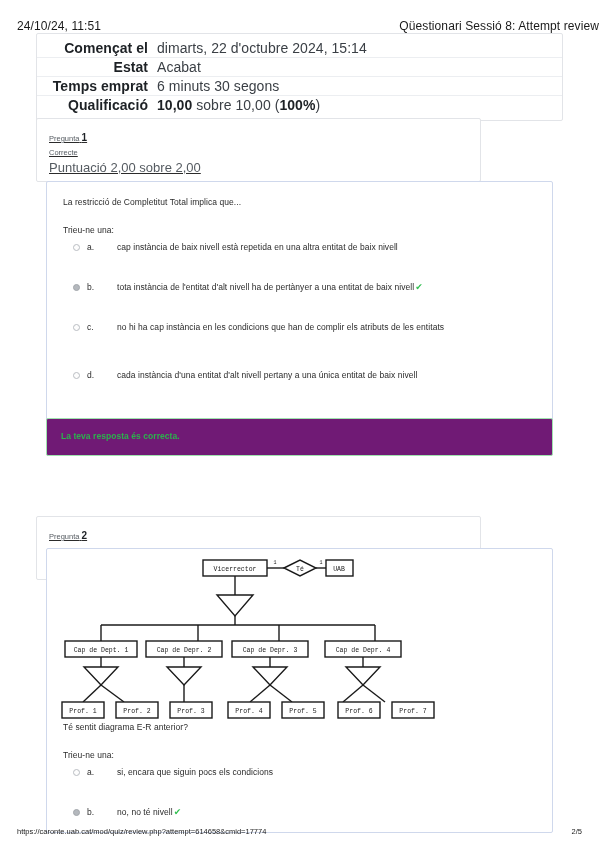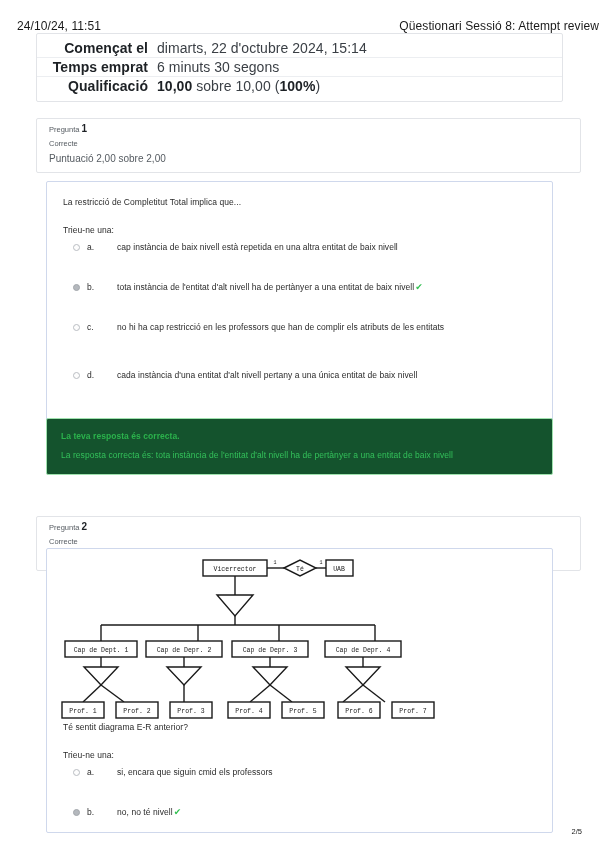--- a/index.html
+++ b/index.html
@@ -46,28 +46,28 @@
   .sum-label{
     width:120px;text-align:right;padding-right:9px;
     font-weight:bold;color:#1d2125;box-sizing:border-box;
     letter-spacing:.05px;
   }
   .sum-value{flex:1;color:#3a3f45;letter-spacing:.05px;}
   .sum-value b{color:#1d2125;}
 
   
   .qmeta{
-    position:absolute;left:36px;width:545px;
+    position:absolute;left:36px;width:445px;
     border:1px solid #e2e4e8;border-radius:2px;background:#fff;
-    box-sizing:border-box;padding:4px 12px 8px 12px;
+    box-sizing:border-box;padding:13px 12px 8px 12px;text-decoration:underline;
   }
   .qmeta .qnum{font-size:7.5px;color:#555b61;line-height:12px;}
   .qmeta .qnum b{font-size:10px;color:#1d2125;font-weight:bold;}
   .qmeta .qstate{font-size:7.5px;color:#555b61;margin-top:3px;line-height:10px;}
-  .qmeta .qgrade{font-size:10px;color:#555b61;margin-top:5px;line-height:10px;}
+  .qmeta .qgrade{font-size:13px;color:#555b61;margin-top:5px;line-height:10px;}
 
   
   .qbody{
     position:absolute;left:46px;width:507px;
     border:1px solid #cfd8ec;border-radius:2px;background:#fff;
     box-sizing:border-box;
   }
   .qtext{
     font-size:8.5px;color:#2b2b2b;line-height:12px;
     padding:14px 0 0 16px;letter-spacing:.05px;
@@ -88,21 +88,21 @@
     margin-top:1.5px;flex:0 0 auto;box-sizing:border-box;
   }
   .radio.sel{background:#b4b8bd;border-color:#a2a6ab;}
   .opt-letter{width:18px;margin-left:7px;flex:0 0 auto;}
   .opt-text{flex:1;line-height:11px;margin-left:12px;}
   .tick{color:#2fbf4f;font-size:9px;font-weight:bold;margin-left:1px;}
 
   
   .feedback{
     position:absolute;left:46px;width:507px;
-    border:1px solid #9fe2ae;border-radius:2px;background:#14532d;
+    border:1px solid #9fe2ae;border-radius:2px;background:#701a75;
     box-sizing:border-box;padding:11px 0 12px 14px;
   }
   .fb-title{font-size:8.5px;font-weight:bold;color:#2bb24c;line-height:13px;letter-spacing:.05px;}
   .fb-text{font-size:8.5px;color:#33c05a;line-height:13px;margin-top:6px;letter-spacing:.05px;}
 
   
   .erd-wrap{position:absolute;left:60px;top:552px;width:478px;height:168px;}
   .erd{display:block;}
   .erd text{font-family:"Liberation Mono","DejaVu Sans Mono",monospace;fill:#1a1a1a;}
 </style>
@@ -115,20 +115,24 @@
     <span class="ph-date">24/10/24, 11:51</span>
     <span class="ph-title">Qüestionari Sessió 8: Attempt review</span>
   </div>
 
   <div class="summary-card">
     <div class="sum-row">
       <div class="sum-label">Començat el</div>
       <div class="sum-value">dimarts, 22 d'octubre 2024, 15:14</div>
     </div>
     <div class="sum-row">
+      <div class="sum-label">Estat</div>
+      <div class="sum-value">Acabat</div>
+    </div>
+    <div class="sum-row">
       <div class="sum-label">Temps emprat</div>
       <div class="sum-value">6 minuts 30 segons</div>
     </div>
     <div class="sum-row">
       <div class="sum-label">Qualificació</div>
       <div class="sum-value"><b>10,00</b><span> sobre 10,00 (</span><b>100%</b><span>)</span></div>
     </div>
   </div>
 
   <div class="qmeta" style="top:118px;">
@@ -148,51 +152,50 @@
         <span class="opt-text">cap instància de baix nivell està repetida en una altra entitat de baix nivell</span>
       </li>
       <li class="opt" style="padding-top:18px;">
         <span class="radio sel"></span>
         <span class="opt-letter">b.</span>
         <span class="opt-text"><span>tota instància de l'entitat d'alt nivell ha de pertànyer a una entitat de baix nivell</span><span class="tick">✔</span></span>
       </li>
       <li class="opt" style="padding-top:18px;">
         <span class="radio"></span>
         <span class="opt-letter">c.</span>
-        <span class="opt-text">no hi ha cap restricció en les professors que han de complir els atributs de les entitats</span>
+        <span class="opt-text">no hi ha cap instància en les condicions que han de complir els atributs de les entitats</span>
       </li>
       <li class="opt" style="padding-top:26px;">
         <span class="radio"></span>
         <span class="opt-letter">d.</span>
         <span class="opt-text">cada instància d'una entitat d'alt nivell pertany a una única entitat de baix nivell</span>
       </li>
     </ul>
   </div>
 
   <div class="feedback" style="top:418px;">
     <div class="fb-title">La teva resposta és correcta.</div>
-    <div class="fb-text">La resposta correcta és: tota instància de l'entitat d'alt nivell ha de pertànyer a una entitat de baix nivell</div>
   </div>
 
   <div class="qmeta" style="top:516px;">
     <div class="qnum"><span>Pregunta</span>
       <b>2</b></div>
     <div class="qstate">Correcte</div>
     <div class="qgrade">Puntuació 2,00 sobre 2,00</div>
   </div>
 
   <div class="qbody" style="top:548px;height:285px;">
     <div style="height:172px;"></div>
     <div class="qtext" style="padding-top:0;">Té sentit diagrama E-R anterior?</div>
     <div class="qprompt">Trieu-ne una:</div>
     <ul class="opts">
       <li class="opt">
         <span class="radio"></span>
         <span class="opt-letter">a.</span>
-        <span class="opt-text">si, encara que siguin cmid els professors</span>
+        <span class="opt-text">si, encara que siguin pocs els condicions</span>
       </li>
       <li class="opt" style="padding-top:18px;">
         <span class="radio sel"></span>
         <span class="opt-letter">b.</span>
         <span class="opt-text"><span>no, no té nivell</span><span class="tick">✔</span></span>
       </li>
     </ul>
   </div>
 
   <div class="erd-wrap">
@@ -262,16 +265,17 @@
         <text x="131" y="159">Prof. 3</text>
         <text x="189" y="159">Prof. 4</text>
         <text x="243" y="159">Prof. 5</text>
         <text x="299" y="159">Prof. 6</text>
         <text x="353" y="159">Prof. 7</text>
       </g>
     </svg>
   </div>
 
   <div class="print-footer">
+    <span class="pf-url">https://caronte.uab.cat/mod/quiz/review.php?attempt=614658&amp;cmid=17774</span>
     <span class="pf-page">2/5</span>
   </div>
 
 </div>
 
 </body></html>

